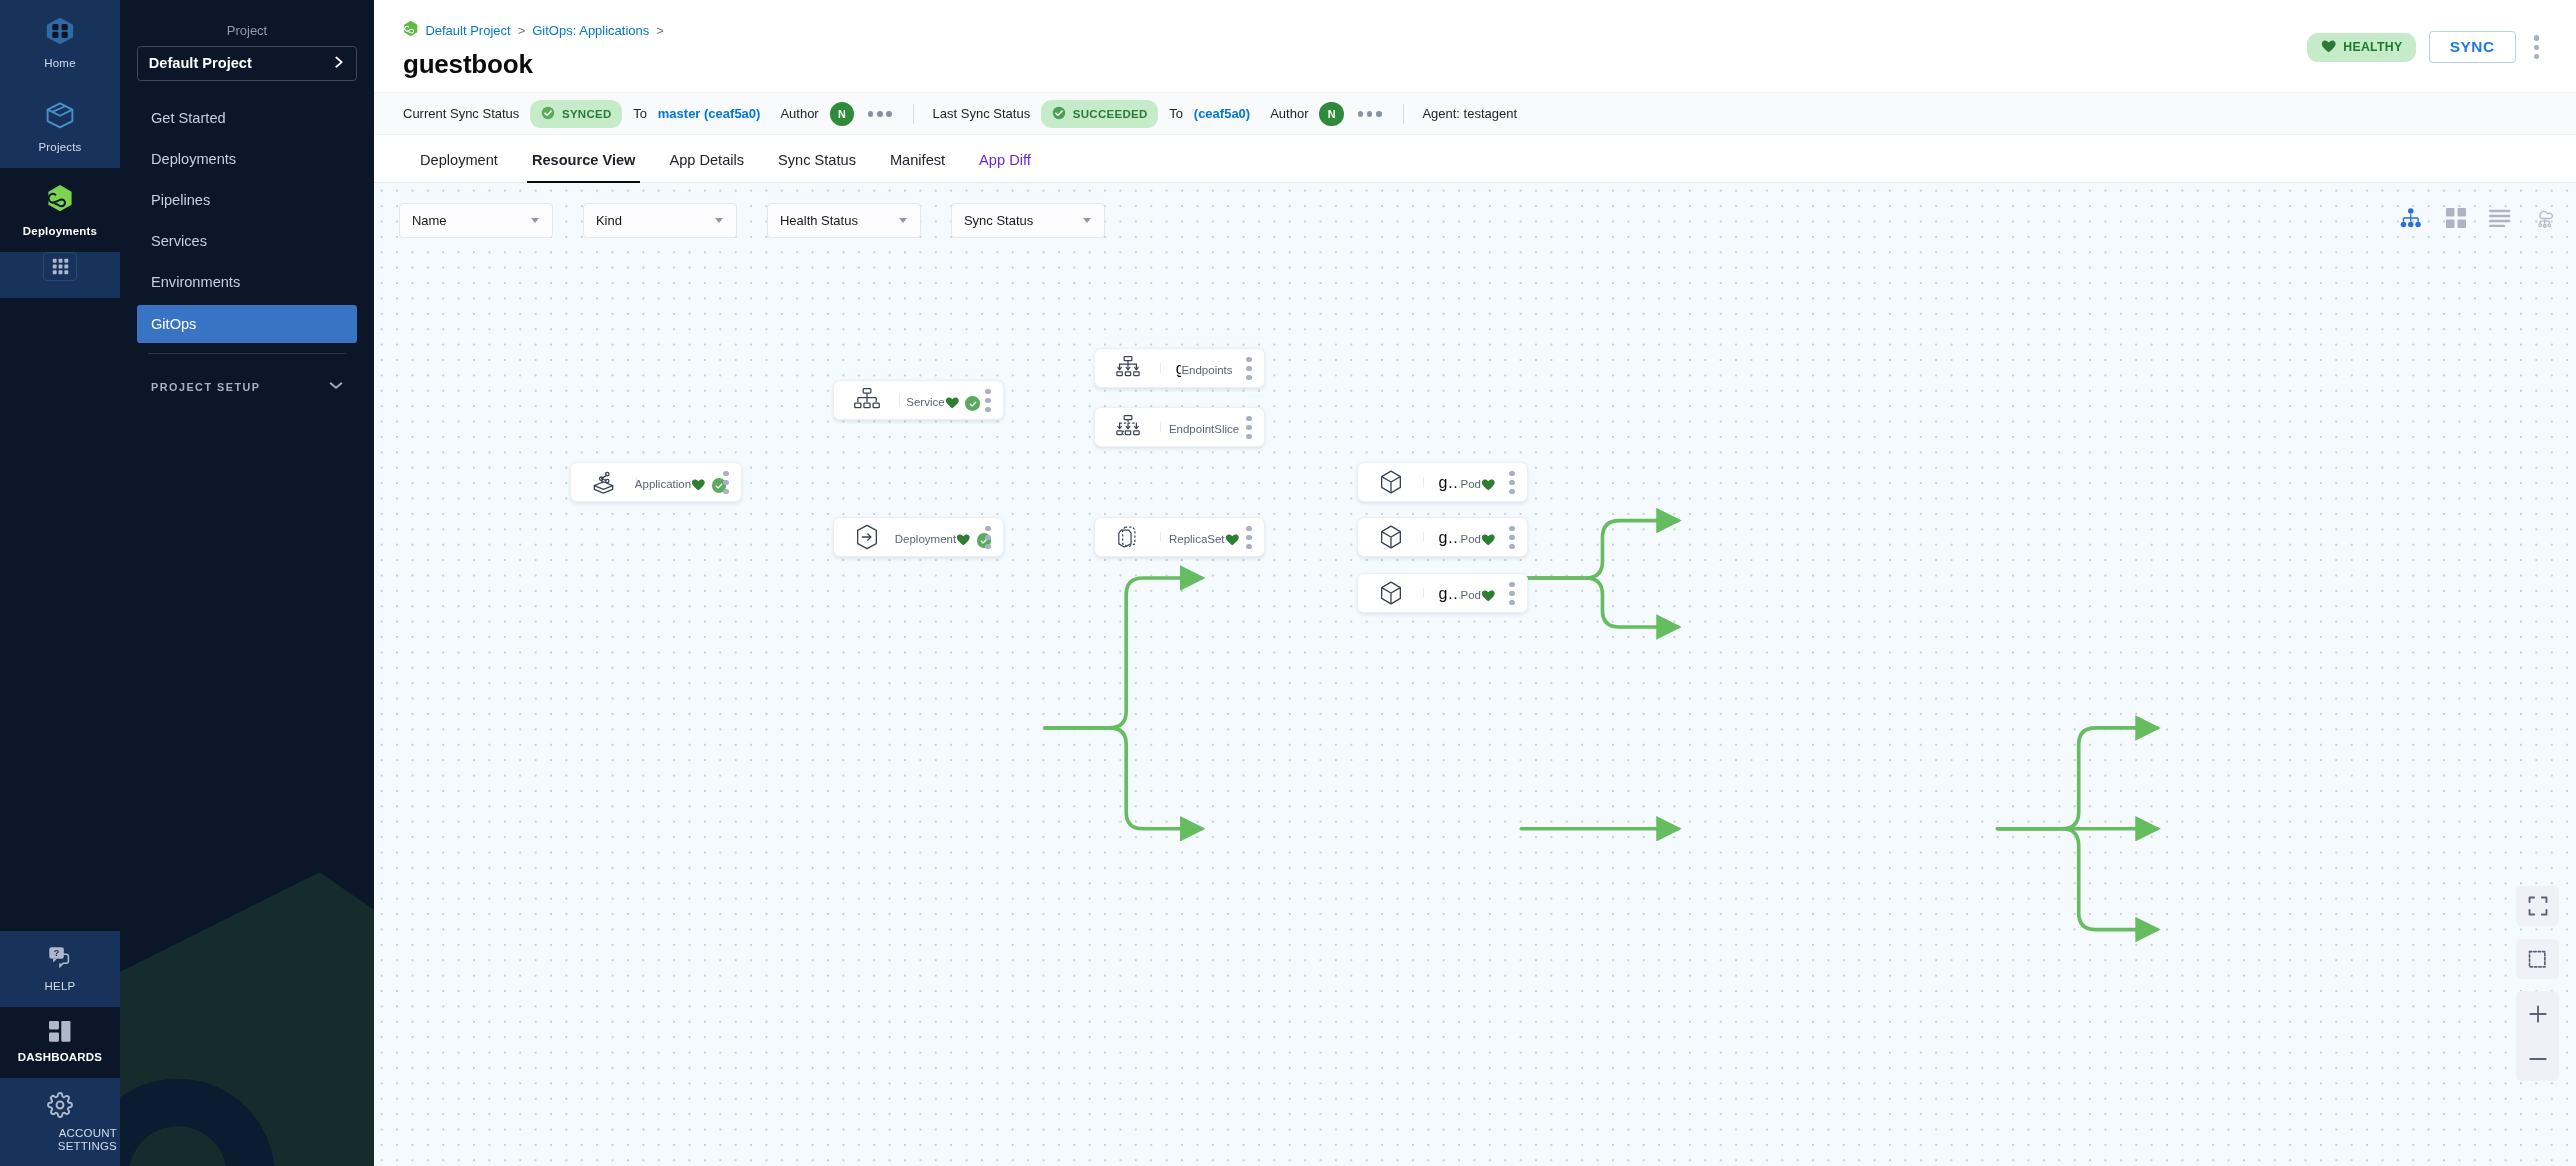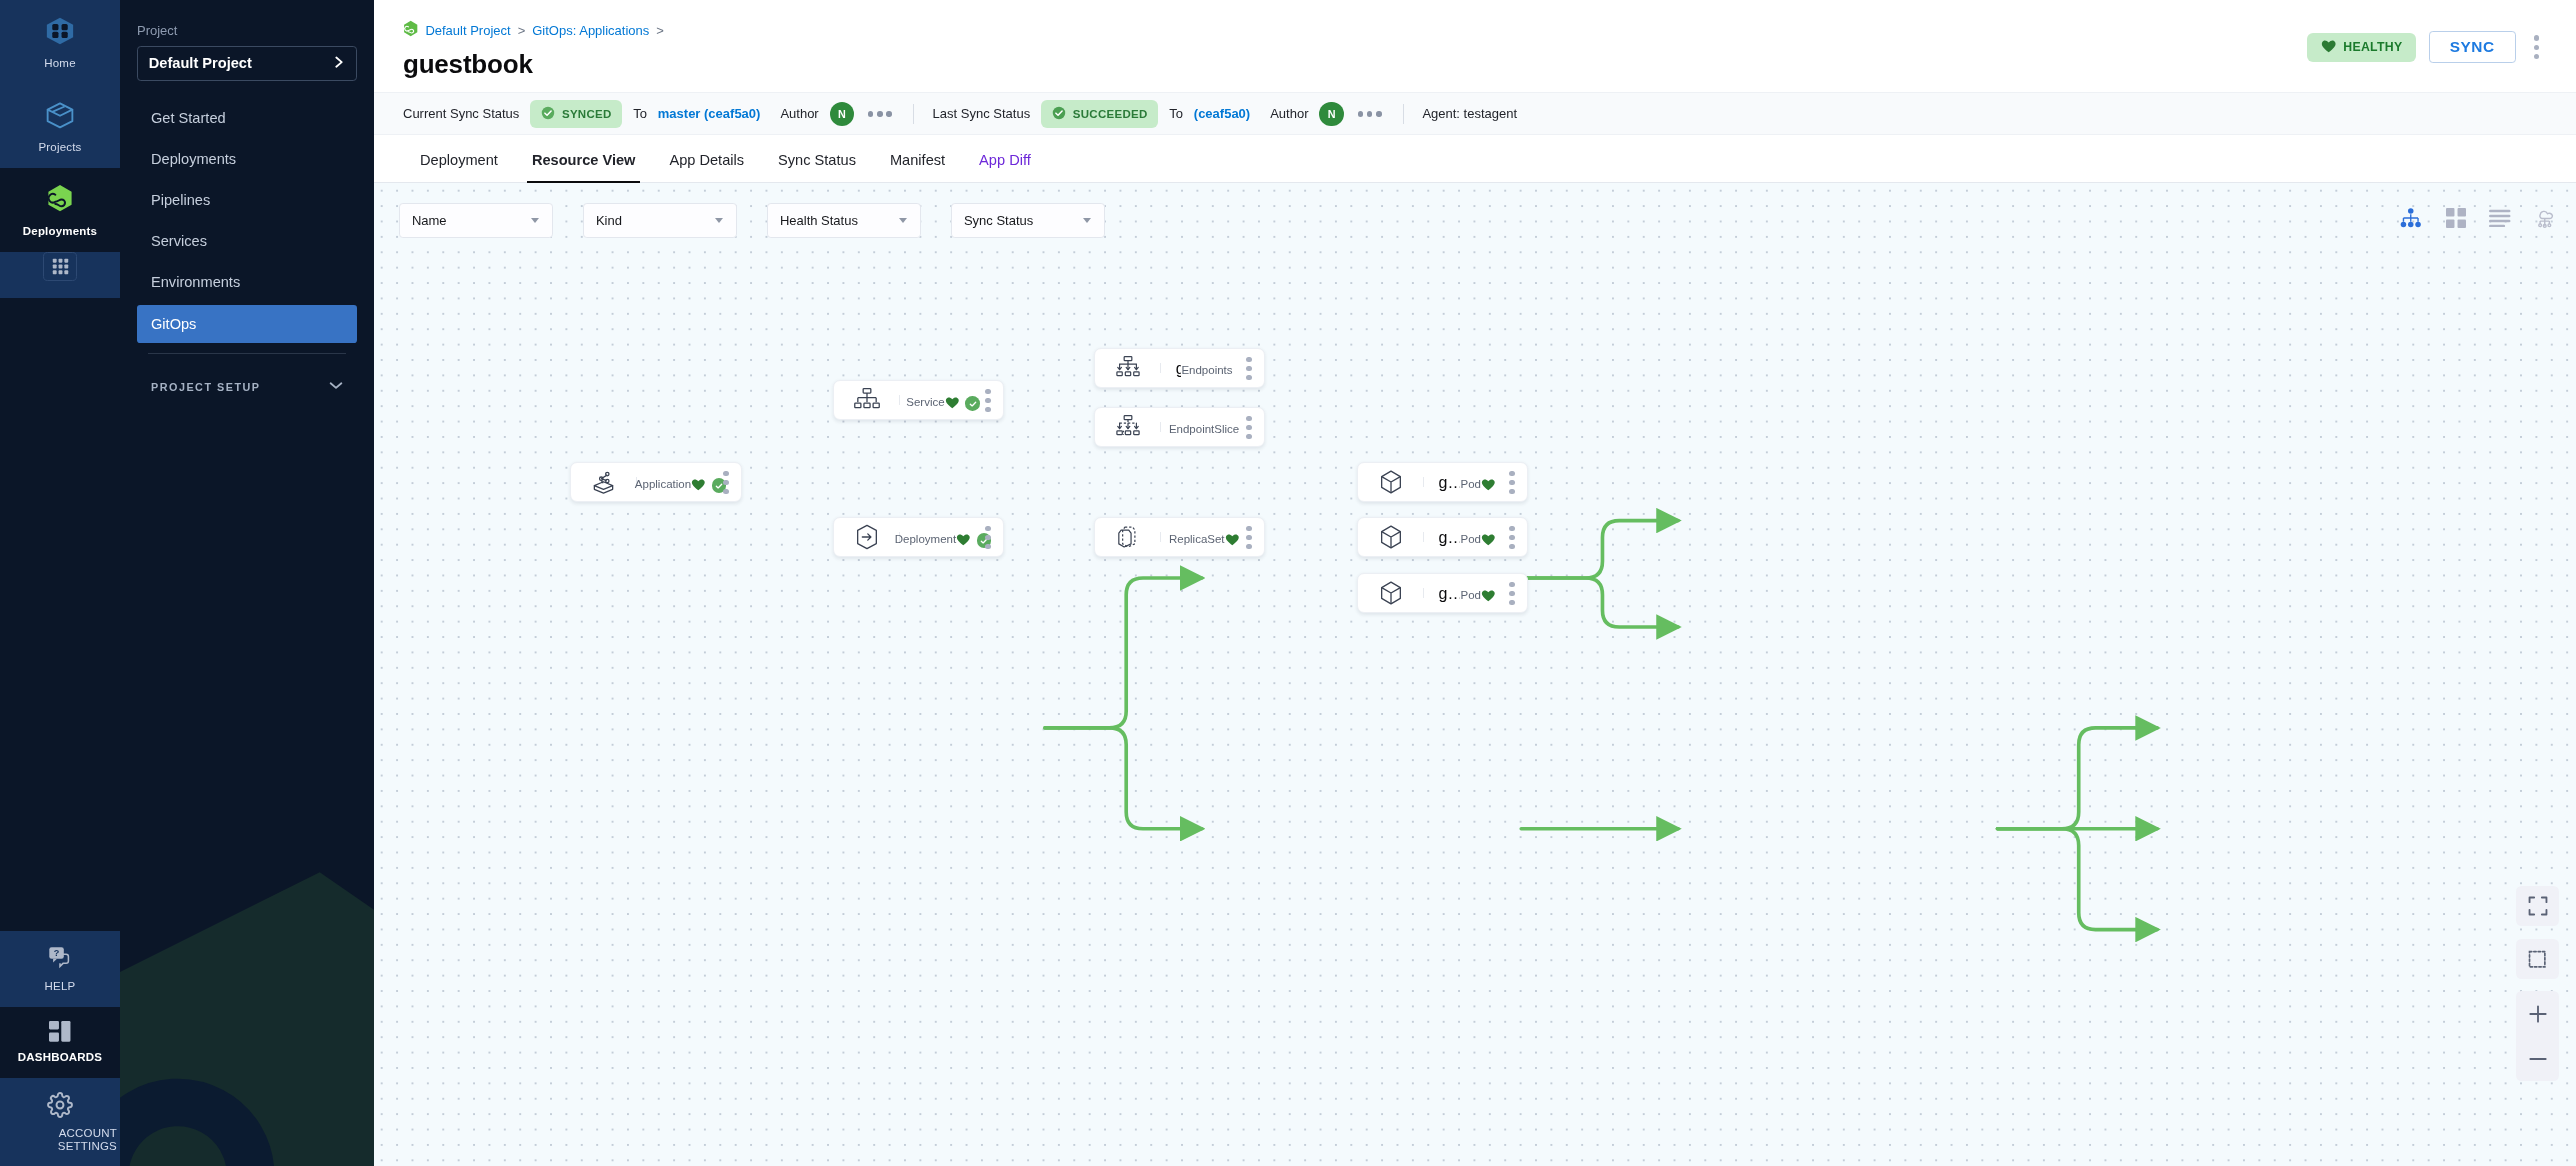--- a/index.html
+++ b/index.html
@@ -34,21 +34,21 @@
     display: flex; align-items: center; justify-content: center; margin: 0 auto 6.1px auto;
   }
   .rail-minibox { background: #17335c; padding-bottom: 10.8px; }
 
   
   .sidebar {
     width: 254px; flex: 0 0 254px; height: 1167px; background: #0b1628;
     position: relative; z-index: 5; overflow: hidden;
   }
   .sb-inner { position: relative; z-index: 2; padding: 23px 17px 0 17px; }
-  .sb-proj-label { color: #8e9bb0; font-size: 13px; margin-bottom: 7.7px; }
+  .sb-proj-label { color: #8e9bb0; font-size: 13px; margin-bottom: 7.7px; text-align: center; }
   .sb-proj-btn {
     border: 0.8px solid #3b4a61; border-radius: 3.8px; height: 35px;
     display: flex; align-items: center; justify-content: space-between;
     padding: 0 10.8px; color: #ffffff; font-size: 14.6px; font-weight: 700; cursor: pointer;
   }
   .sb-nav { margin-top: 18.4px; }
   .sb-item {
     height: 38px; display: flex; align-items: center; padding: 0 14px;
     color: #c6cfdd; font-size: 14.6px; border-radius: 3.1px; cursor: pointer; margin-bottom: 3.1px;
   }
@@ -69,21 +69,21 @@
   .crumb-link { color: #0278d5; cursor: pointer; }
   .crumb-sep { color: #6b7585; }
   .pagetitle { font-size: 26px; font-weight: 700; color: #0b0b0d; margin-top: 9.2px; letter-spacing: -0.2px; }
 
   .titlerow { display: flex; align-items: flex-start; }
   .titlerow .left { flex: 1 1 auto; }
   .titlerow .right { display: flex; align-items: center; gap: 12.3px; padding-top: 10.8px; padding-right: 4.6px; }
 
   .pill {
     display: inline-flex; align-items: center; gap: 7px; height: 29px; padding: 0 14px;
-    border-radius: 6px; font-size: 12.3px; font-weight: 700; letter-spacing: 0.3px;
+    border-radius: 11px; font-size: 12.3px; font-weight: 700; letter-spacing: 0.3px;
   }
   .pill.health { background: #c6ebc9; color: #1b7a2c; }
   .pill.synced { background: #c6ebc9; color: #2a7a38; height: 28px; padding: 0 10.8px; font-size: 11.5px; text-align: center; }
   .btn-sync {
     height: 32px; padding: 0 20px; border: 0.8px solid #b9cfea; border-radius: 3.8px; background: #fff;
     color: #1d7ae0; font-size: 15.4px; font-weight: 700; letter-spacing: 0.5px; cursor: pointer;
   }
   .kebab-v { display: flex; flex-direction: column; gap: 3.8px; cursor: pointer; padding: 4.6px 6.1px; }
   .kebab-v i { width: 5.4px; height: 5.4px; border-radius: 50%; background: #a9b0c0; display: block; }
   .kebab-h { display: flex; gap: 3.8px; cursor: pointer; padding: 4.6px 3.1px; }

